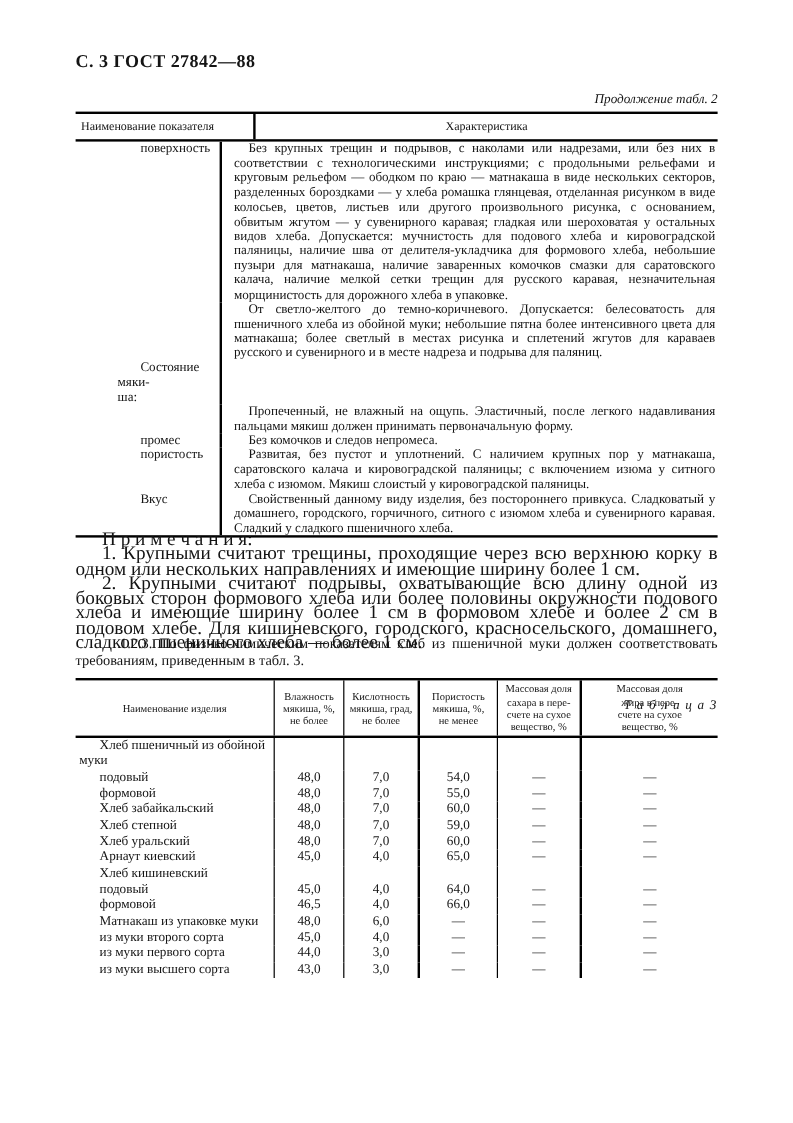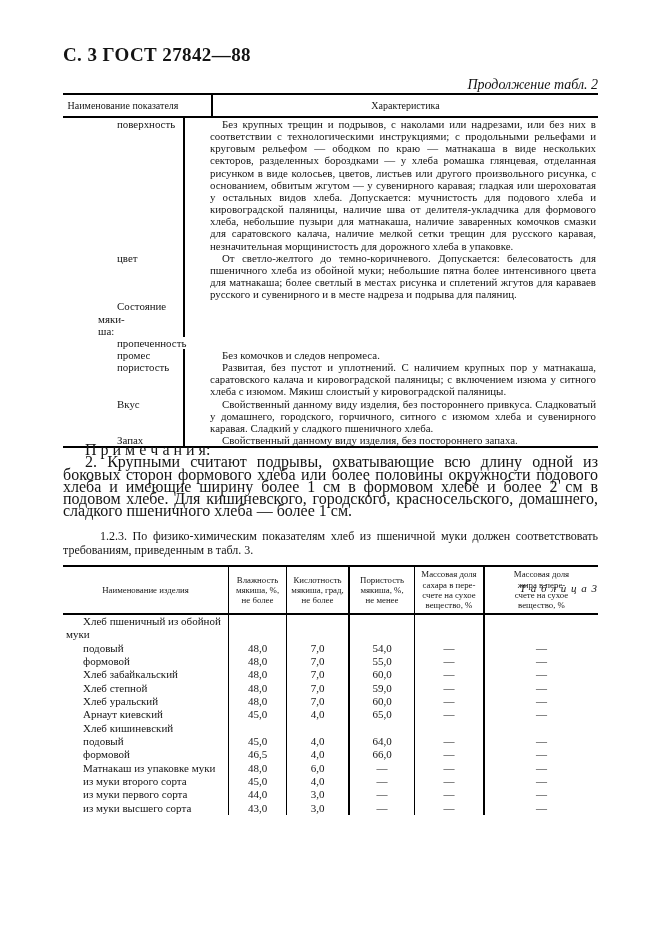--- a/index.html
+++ b/index.html
@@ -3,44 +3,44 @@
 <meta charset="utf-8">
 <style>
   html,body{margin:0;padding:0;}
   body{
     width:661px;height:936px;background:#ffffff;position:relative;
     font-family:"Liberation Serif","DejaVu Serif",serif;
     color:#141414;-webkit-font-smoothing:antialiased;
   }
   .abs{position:absolute;}
   
-  .doc-header{left:63px;top:44px;font-size:19px;font-weight:bold;letter-spacing:.4px;}
-  
-  .t2-cont{left:63px;top:77px;width:535px;text-align:right;font-style:italic;font-size:14px;}
+  .doc-header{left:63px;top:44px;font-size:15px;font-weight:bold;letter-spacing:.4px;}
+  
+  .t2-cont{left:63px;top:77px;width:535px;text-align:right;font-style:italic;font-size:11px;}
   
   .table2{left:63px;top:93px;width:535px;}
   .t2-head{
     display:grid;grid-template-columns:120px 415px;
     border-top:2.5px solid #000;border-bottom:2px solid #000;
   }
   .t2-head .t2-th{
     font-size:10px;line-height:11px;text-align:center;
     padding:5px 2px 5px 2px;
   }
   .t2-head .t2-th+ .t2-th{border-left:2.5px solid #000;margin-left:28px;}
   .t2-body{display:grid;grid-template-columns:120px 415px;height:328px;overflow:hidden;
     border-bottom:2px solid #000;font-size:10.9px;line-height:12.15px;}
   .t2-label{
     grid-column:1;padding-left:3px;text-indent:19px;white-space:pre-line;
     padding-top:0;
     margin-left:32px;
   }
   .t2-text{
     grid-column:2;border-left:2.5px solid #000;
-    padding:0 2px 0 25px;text-align:justify;text-indent:12px;
+    padding:0 2px 0 10px;text-align:justify;text-indent:12px;
   }
   
   .notes{left:63px;top:444px;width:535px;font-size:16px;line-height:12.3px;text-align:justify;}
   .notes-title{text-indent:22px;}
   .note-item{text-indent:22px;}
   
   .clause{left:63px;top:530px;width:535px;font-size:12px;line-height:13.5px;
     text-align:justify;text-indent:37px;}
   
   .t3-label{left:63px;top:582px;width:535px;text-align:right;font-size:11px;letter-spacing:1px;font-style:italic;}
@@ -73,39 +73,39 @@
 <div class="abs t2-cont">Продолжение табл. 2</div>
 
 <div class="abs table2">
   <div class="t2-head">
     <div class="t2-th">Наименование показателя</div>
     <div class="t2-th">Характеристика</div>
   </div>
   <div class="t2-body">
       <div class="t2-label">поверхность</div>
       <div class="t2-text">Без крупных трещин и подрывов, с наколами или надрезами, или без них в соответствии с технологическими инструкциями; с продольными рельефами и круговым рельефом — ободком по краю — матнакаша в виде нескольких секторов, разделенных бороздками — у хлеба ромашка глянцевая, отделанная рисунком в виде колосьев, цветов, листьев или другого произвольного рисунка, с основанием, обвитым жгутом — у сувенирного каравая; гладкая или шероховатая у остальных видов хлеба. Допускается: мучнистость для подового хлеба и кировоградской паляницы, наличие шва от делителя-укладчика для формового хлеба, небольшие пузыри для матнакаша, наличие заваренных комочков смазки для саратовского калача, наличие мелкой сетки трещин для русского каравая, незначительная морщинистость для дорожного хлеба в упаковке.</div>
-      <div class="t2-label">цвет</div>
       <div class="t2-text">От светло-желтого до темно-коричневого. Допускается: белесоватость для пшеничного хлеба из обойной муки; небольшие пятна более интенсивного цвета для матнакаша; более светлый в местах рисунка и сплетений жгутов для караваев русского и сувенирного и в месте надреза и подрыва для паляниц.</div>
       <div class="t2-label">Состояние мяки-
 ша:</div>
       <div class="t2-text"></div>
-      <div class="t2-label">пропеченность</div>
+      <div class="t2-text">Пропеченный, не влажный на ощупь. Эластичный, после легкого надавливания пальцами мякиш должен принимать первоначальную форму.</div>
       <div class="t2-label">промес</div>
       <div class="t2-text">Без комочков и следов непромеса.</div>
       <div class="t2-label">пористость</div>
       <div class="t2-text">Развитая, без пустот и уплотнений. С наличием крупных пор у матнакаша, саратовского калача и кировоградской паляницы; с включением изюма у ситного хлеба с изюмом. Мякиш слоистый у кировоградской паляницы.</div>
       <div class="t2-label">Вкус</div>
       <div class="t2-text">Свойственный данному виду изделия, без постороннего привкуса. Сладковатый у домашнего, городского, горчичного, ситного с изюмом хлеба и сувенирного каравая. Сладкий у сладкого пшеничного хлеба.</div>
       <div class="t2-label">Запах</div>
       <div class="t2-text">Свойственный данному виду изделия, без постороннего запаха.</div>
     </div>
 </div>
 
 <div class="abs notes">
   <div class="notes-title">П р и м е ч а н и я:</div>
+  <div class="note-item">1. Крупными считают трещины, проходящие через всю верхнюю корку в одном или нескольких направлениях и имеющие ширину более 1 см.</div>
   <div class="note-item">2. Крупными считают подрывы, охватывающие всю длину одной из боковых сторон формового хлеба или более половины окружности подового хлеба и имеющие ширину более 1 см в формовом хлебе и более 2 см в подовом хлебе. Для кишиневского, городского, красносельского, домашнего, сладкого пшеничного хлеба — более 1 см.</div>
 </div>
 
 <div class="abs clause">1.2.3. По физико-химическим показателям хлеб из пшеничной муки должен соответствовать требованиям, приведенным в табл. 3.</div>
 
 <div class="abs t3-label">Т а б л и ц а  3</div>
 
 <div class="abs table3">
   <div class="t3-head">
     <div class="t3-th">Наименование изделия</div>

